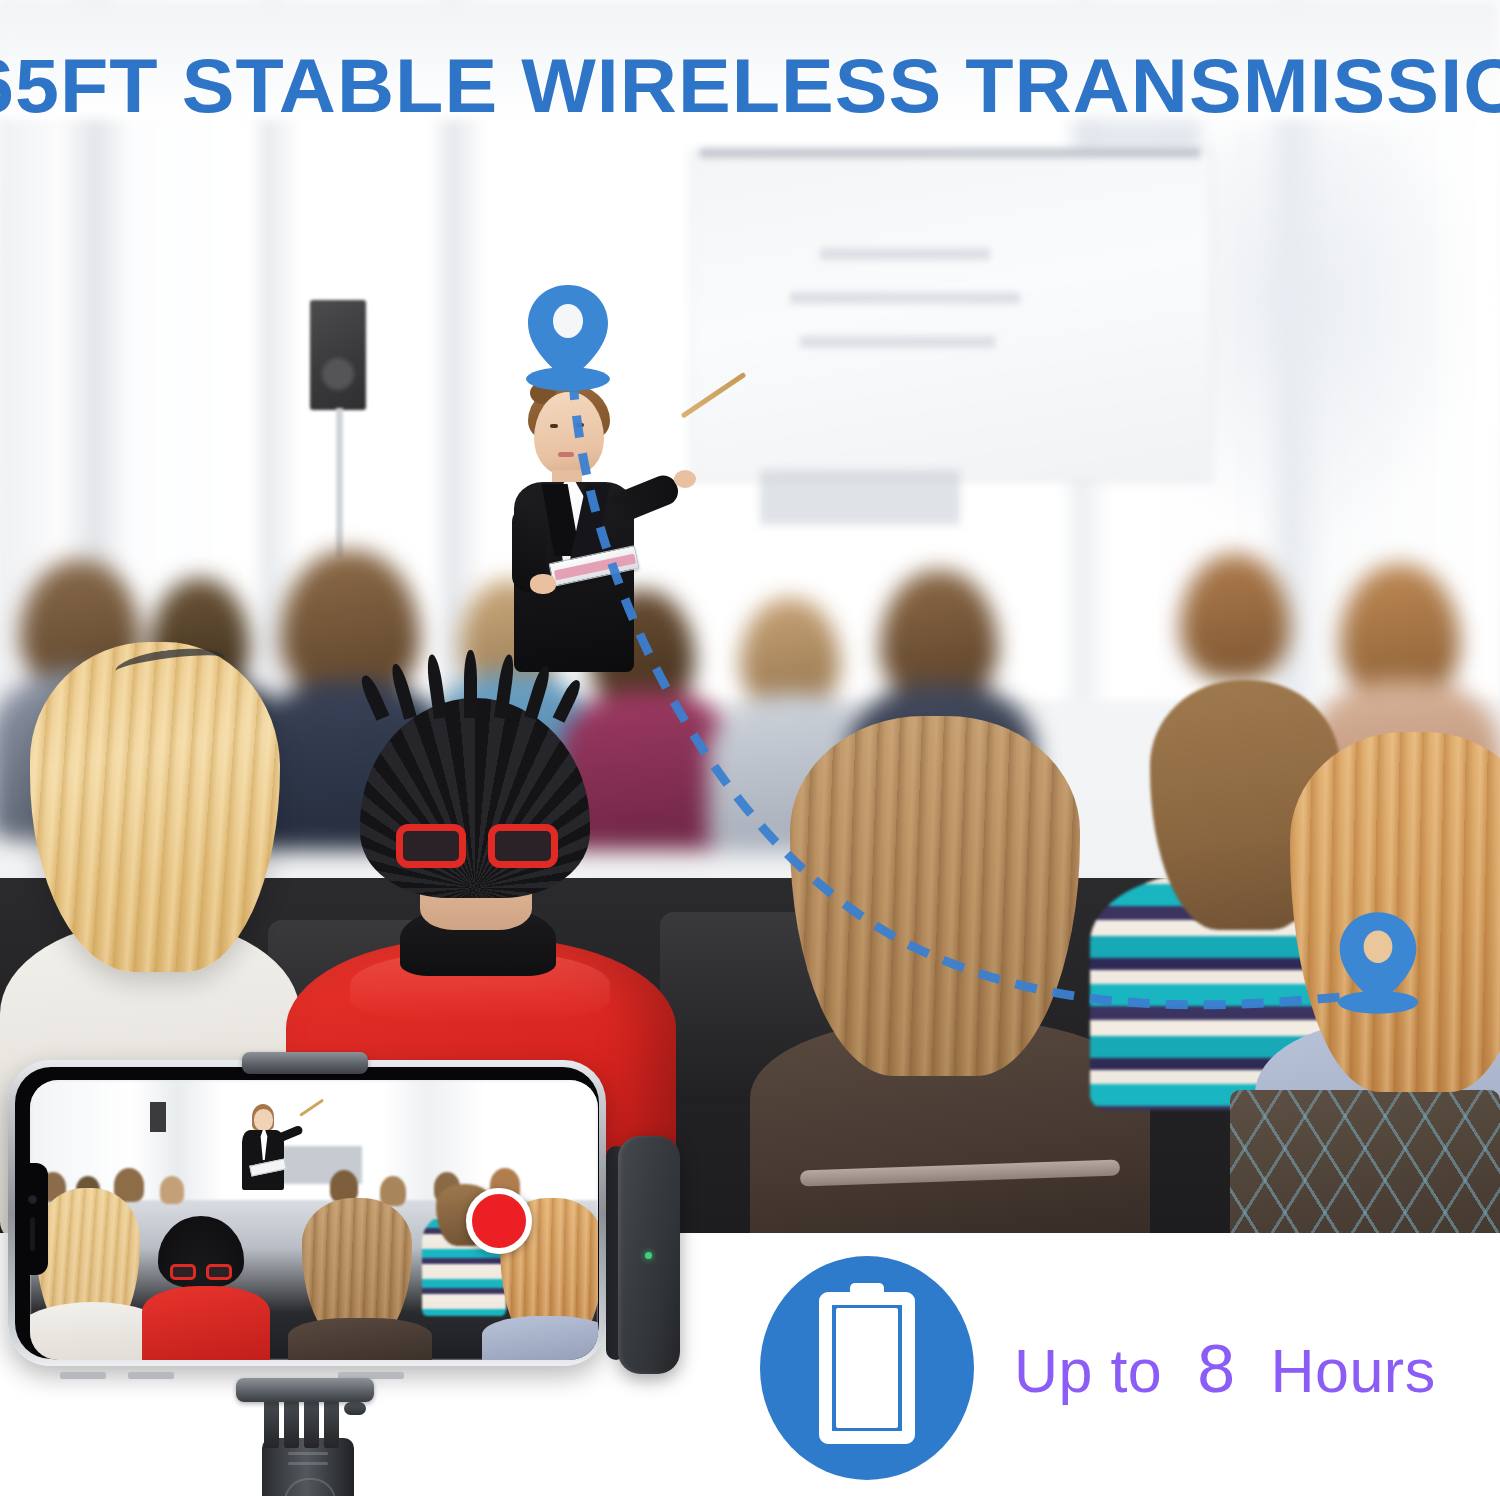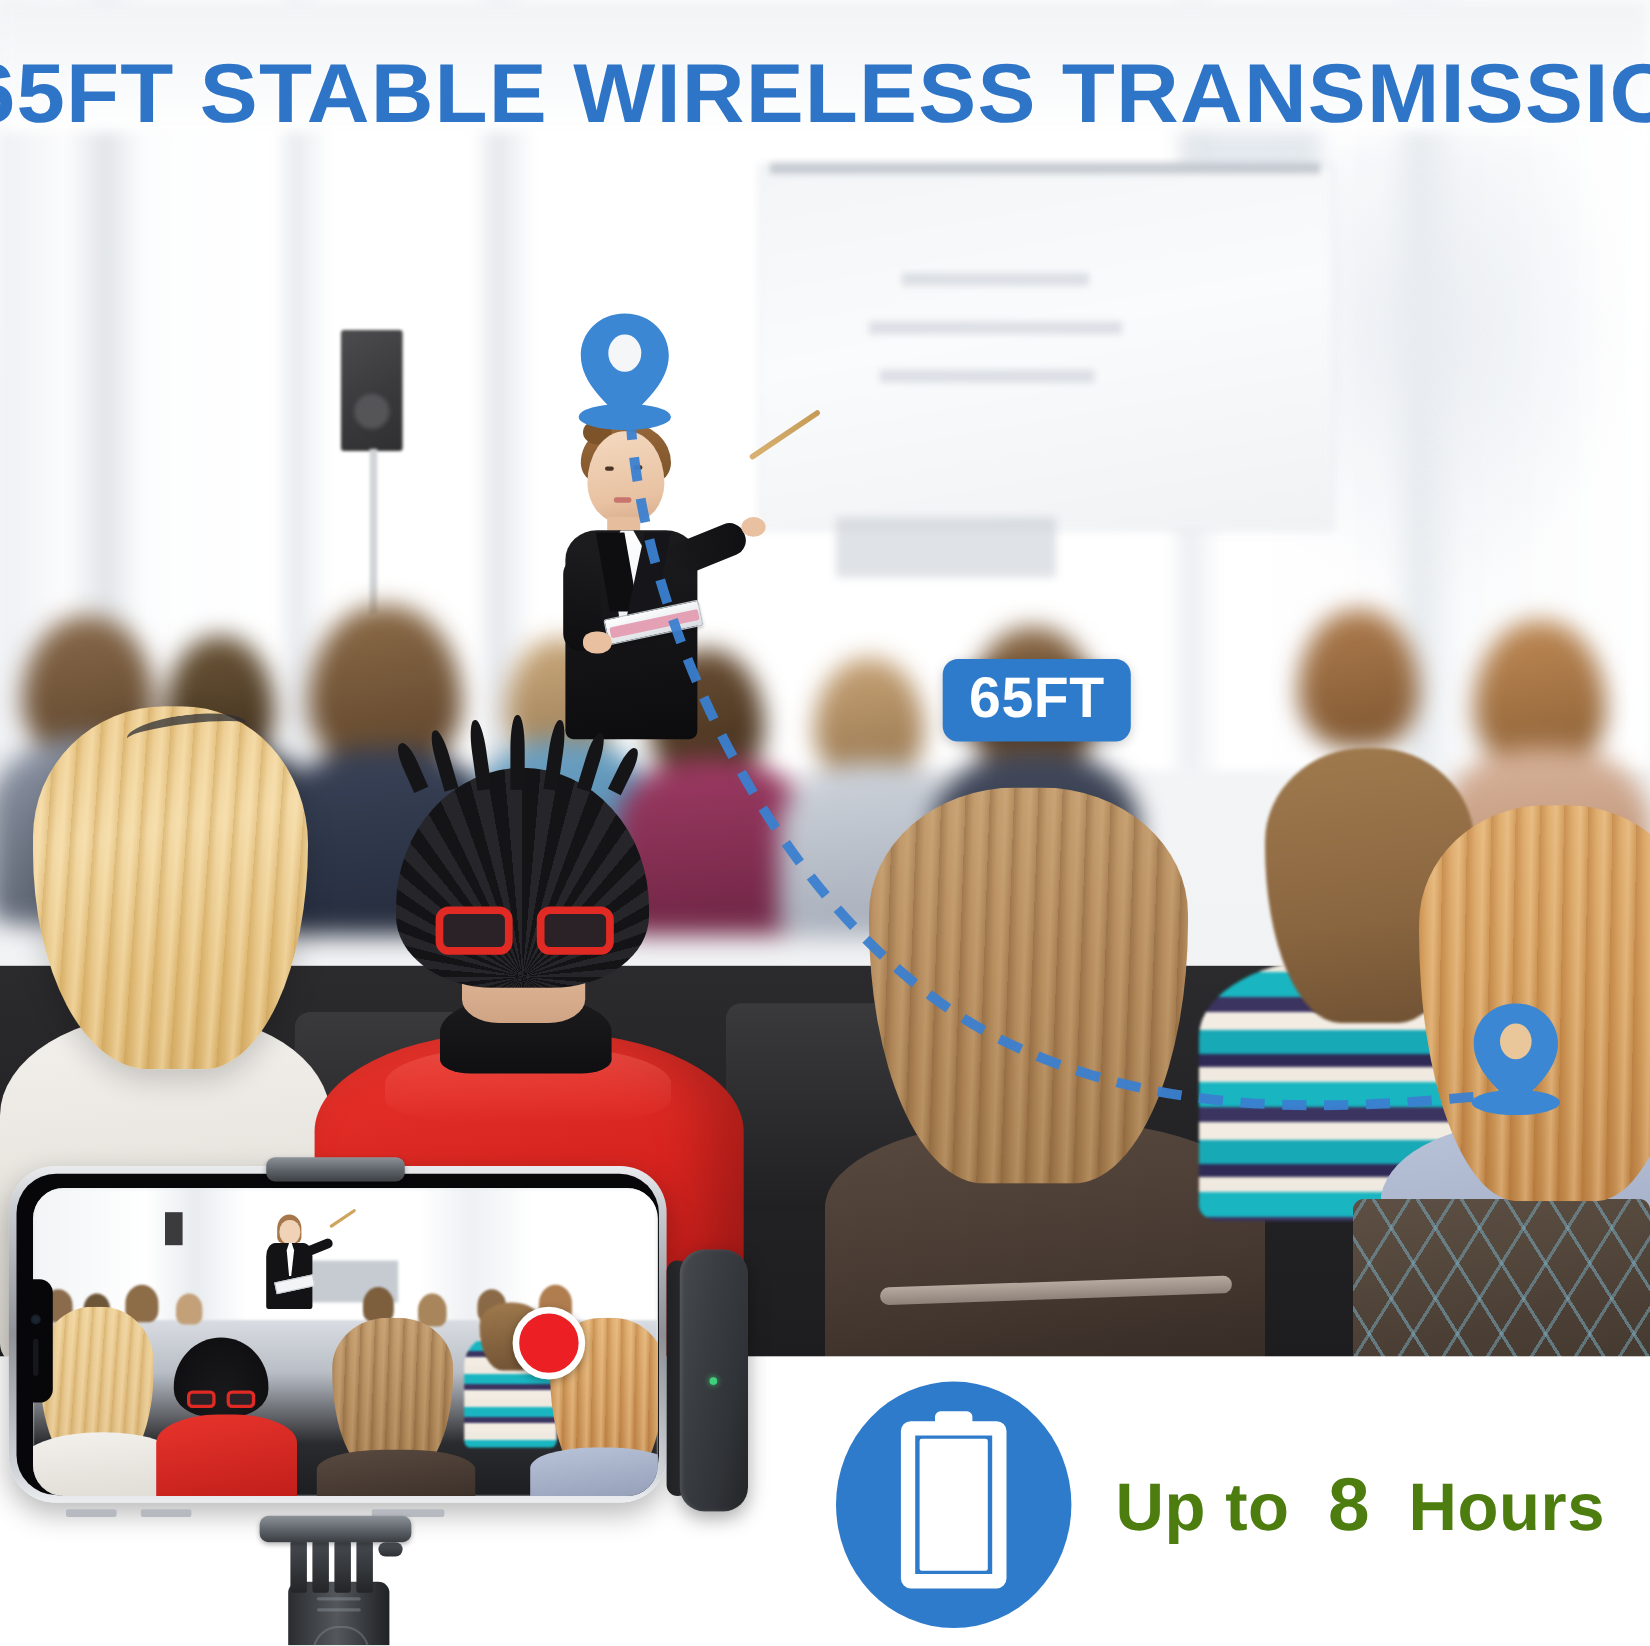--- a/index.html
+++ b/index.html
@@ -463,23 +463,23 @@
   }
   .batt-fill{
     position:absolute;left:50%;top:50%;transform:translate(-50%,-50%);
     width:62px;height:120px;background:#ffffff;border-radius:2px;
   }
   .batt-cap{
     position:absolute;left:50%;top:-22px;transform:translateX(-50%);
     width:34px;height:18px;background:#ffffff;border-radius:5px 5px 0 0;
   }
   .batt-text{
-    color:#4d7c0f;
+    color:#8b5cf6;
     font-family:"Liberation Sans", sans-serif;
-    font-weight:700;
+    font-weight:400;
     font-size:61px;
     line-height:1.18;
     letter-spacing:.5px;
     white-space:nowrap;
   }
   .batt-text .big{font-size:68px;}
   .batt-l1{display:block;}
   .batt-l2{display:block;}
 </style>
 </head>
@@ -600,21 +600,20 @@
     </div>
 
     <div class="pin" style="left:1332px;top:910px;width:92px;height:104px;--pinc:#3b87d4;">
       <svg class="pin-shape" viewBox="0 0 96 108" xmlns="http://www.w3.org/2000/svg">
         <ellipse cx="48" cy="96" rx="42" ry="12" fill="#3b87d4"></ellipse>
         <path d="M48 2 C24 2 8 20 8 40 C8 66 34 86 48 100 C62 86 88 66 88 40 C88 20 72 2 48 2 Z" fill="#3b87d4"></path>
         <ellipse cx="48" cy="38" rx="15" ry="17" fill="#e9c79a"></ellipse>
       </svg>
     </div>
 
-    <div class="ft-badge">65FT</div>
 
   </div>
 
   <div class="headline">65FT STABLE WIRELESS TRANSMISSION</div>
 
   <div class="bottom-panel"></div>
 
   <div class="grip-top"></div>
 
   <div class="phone-wrap">

